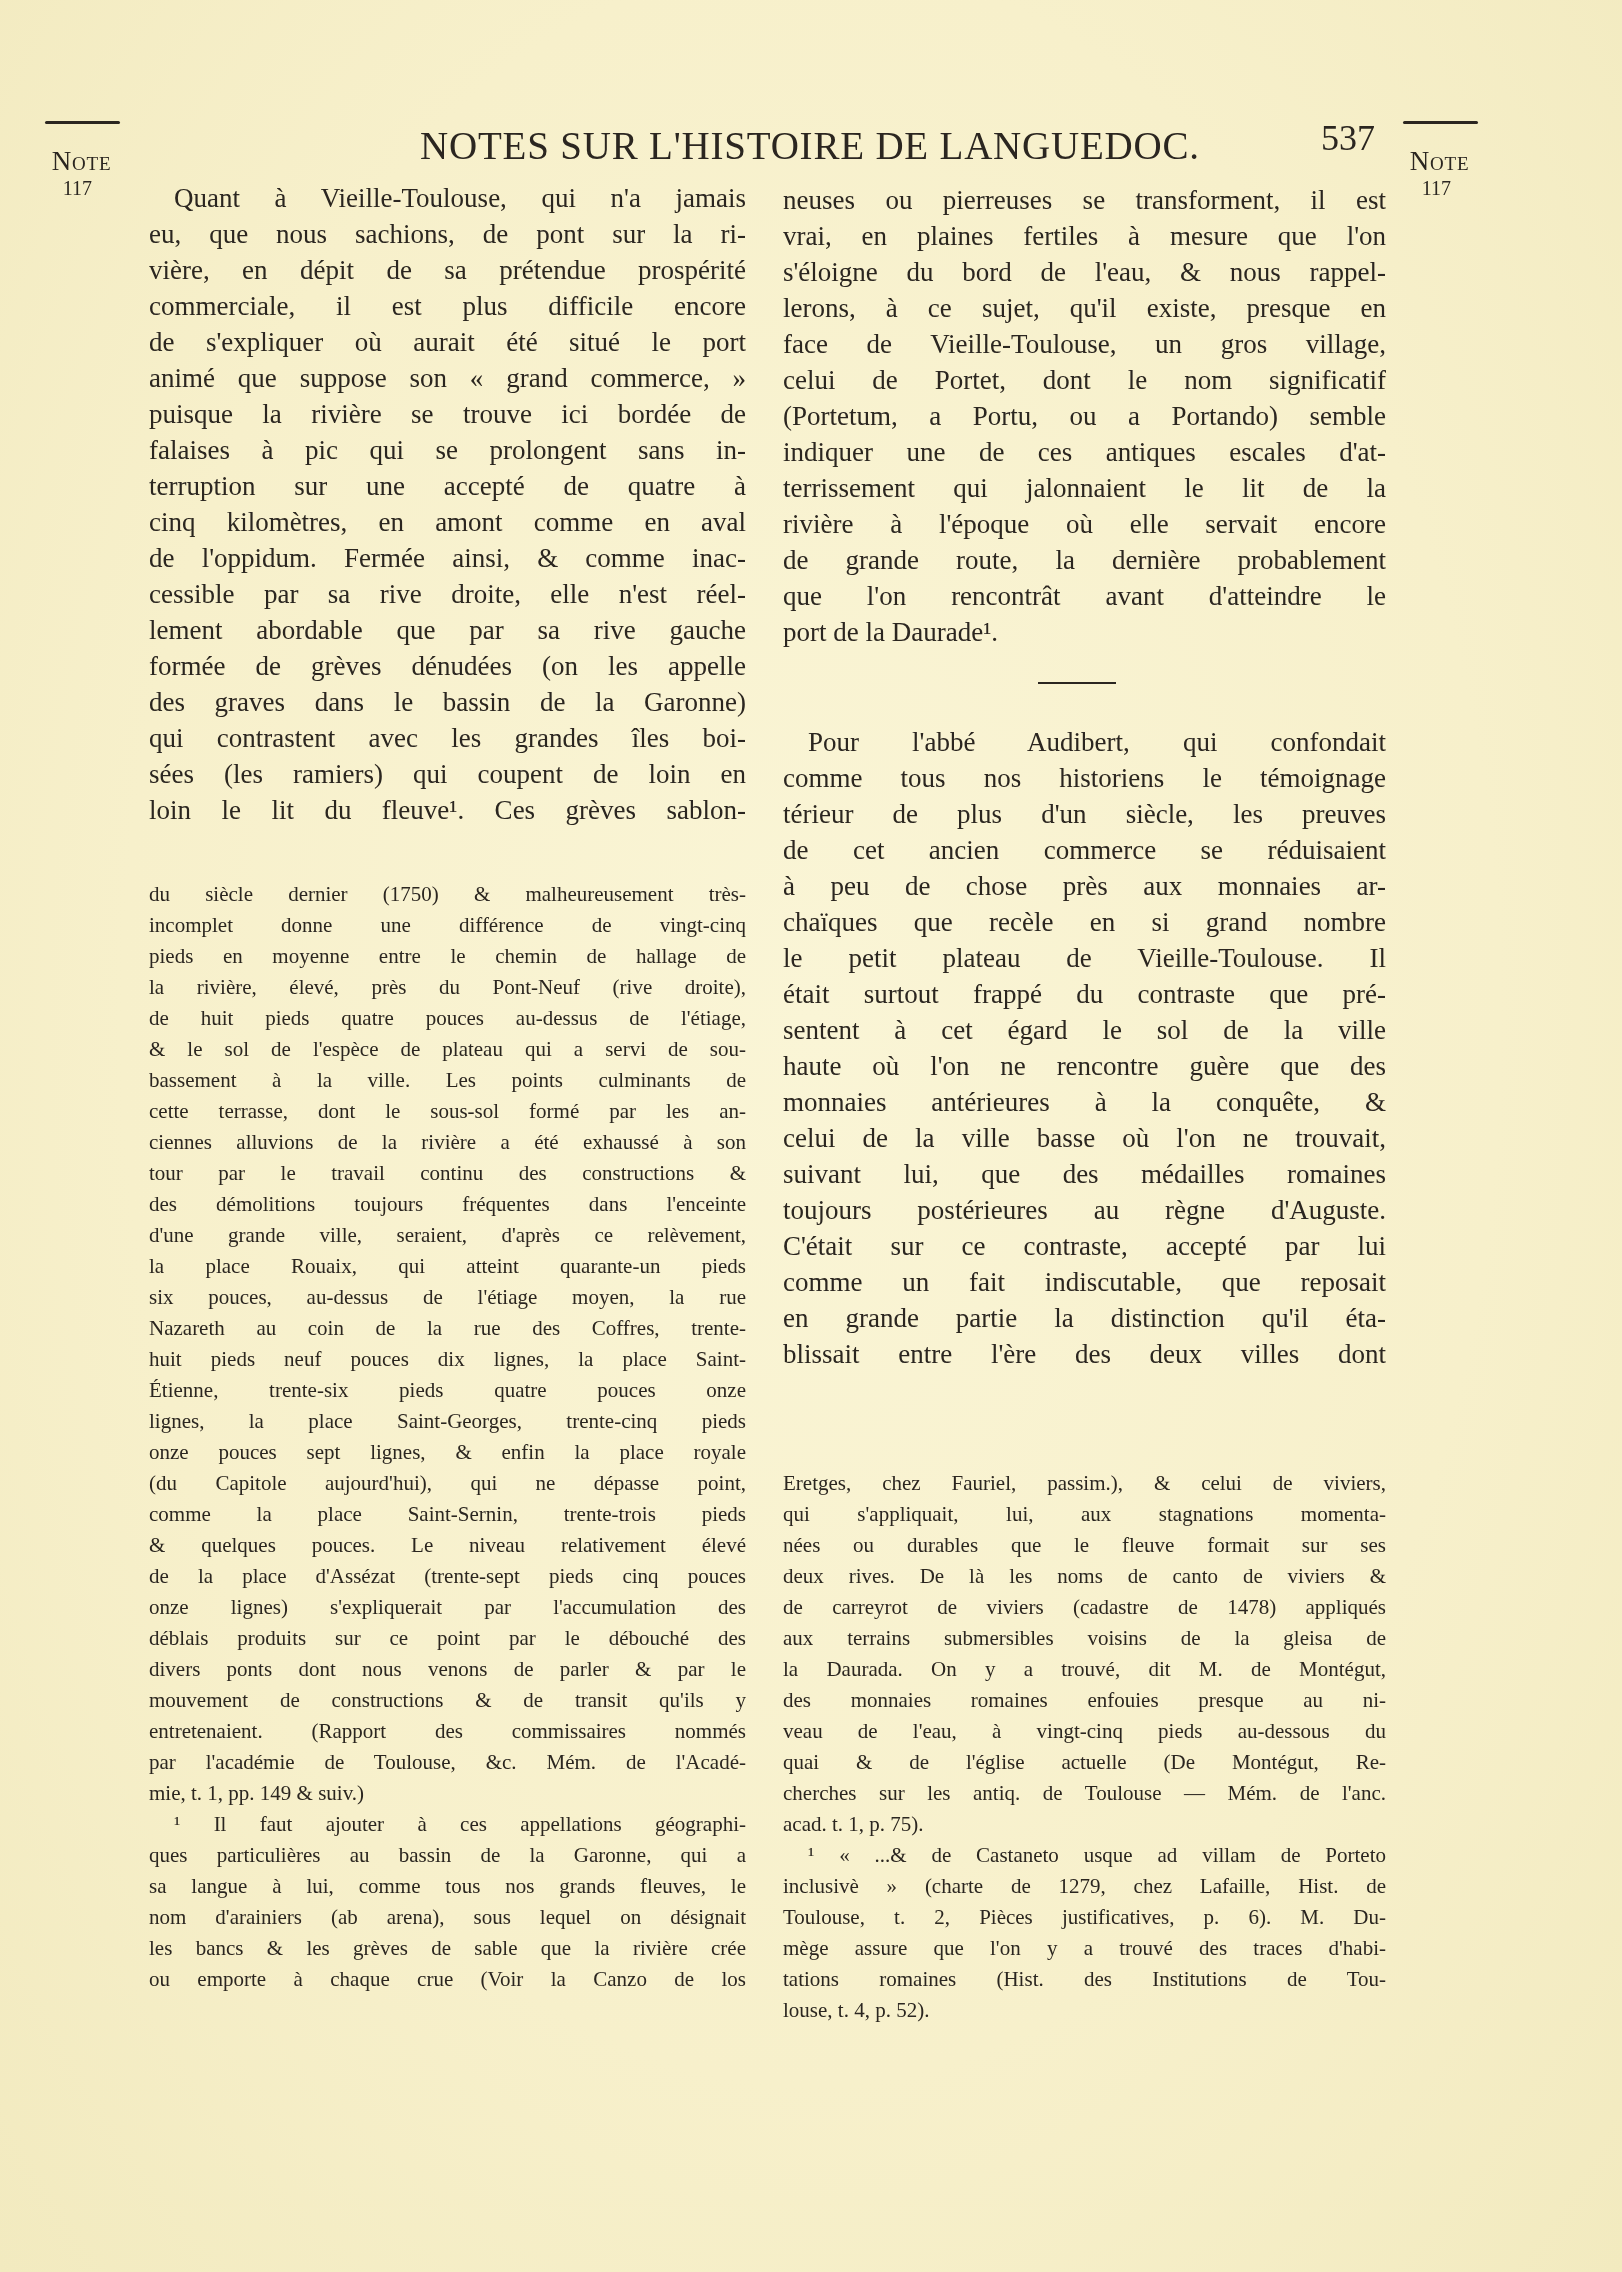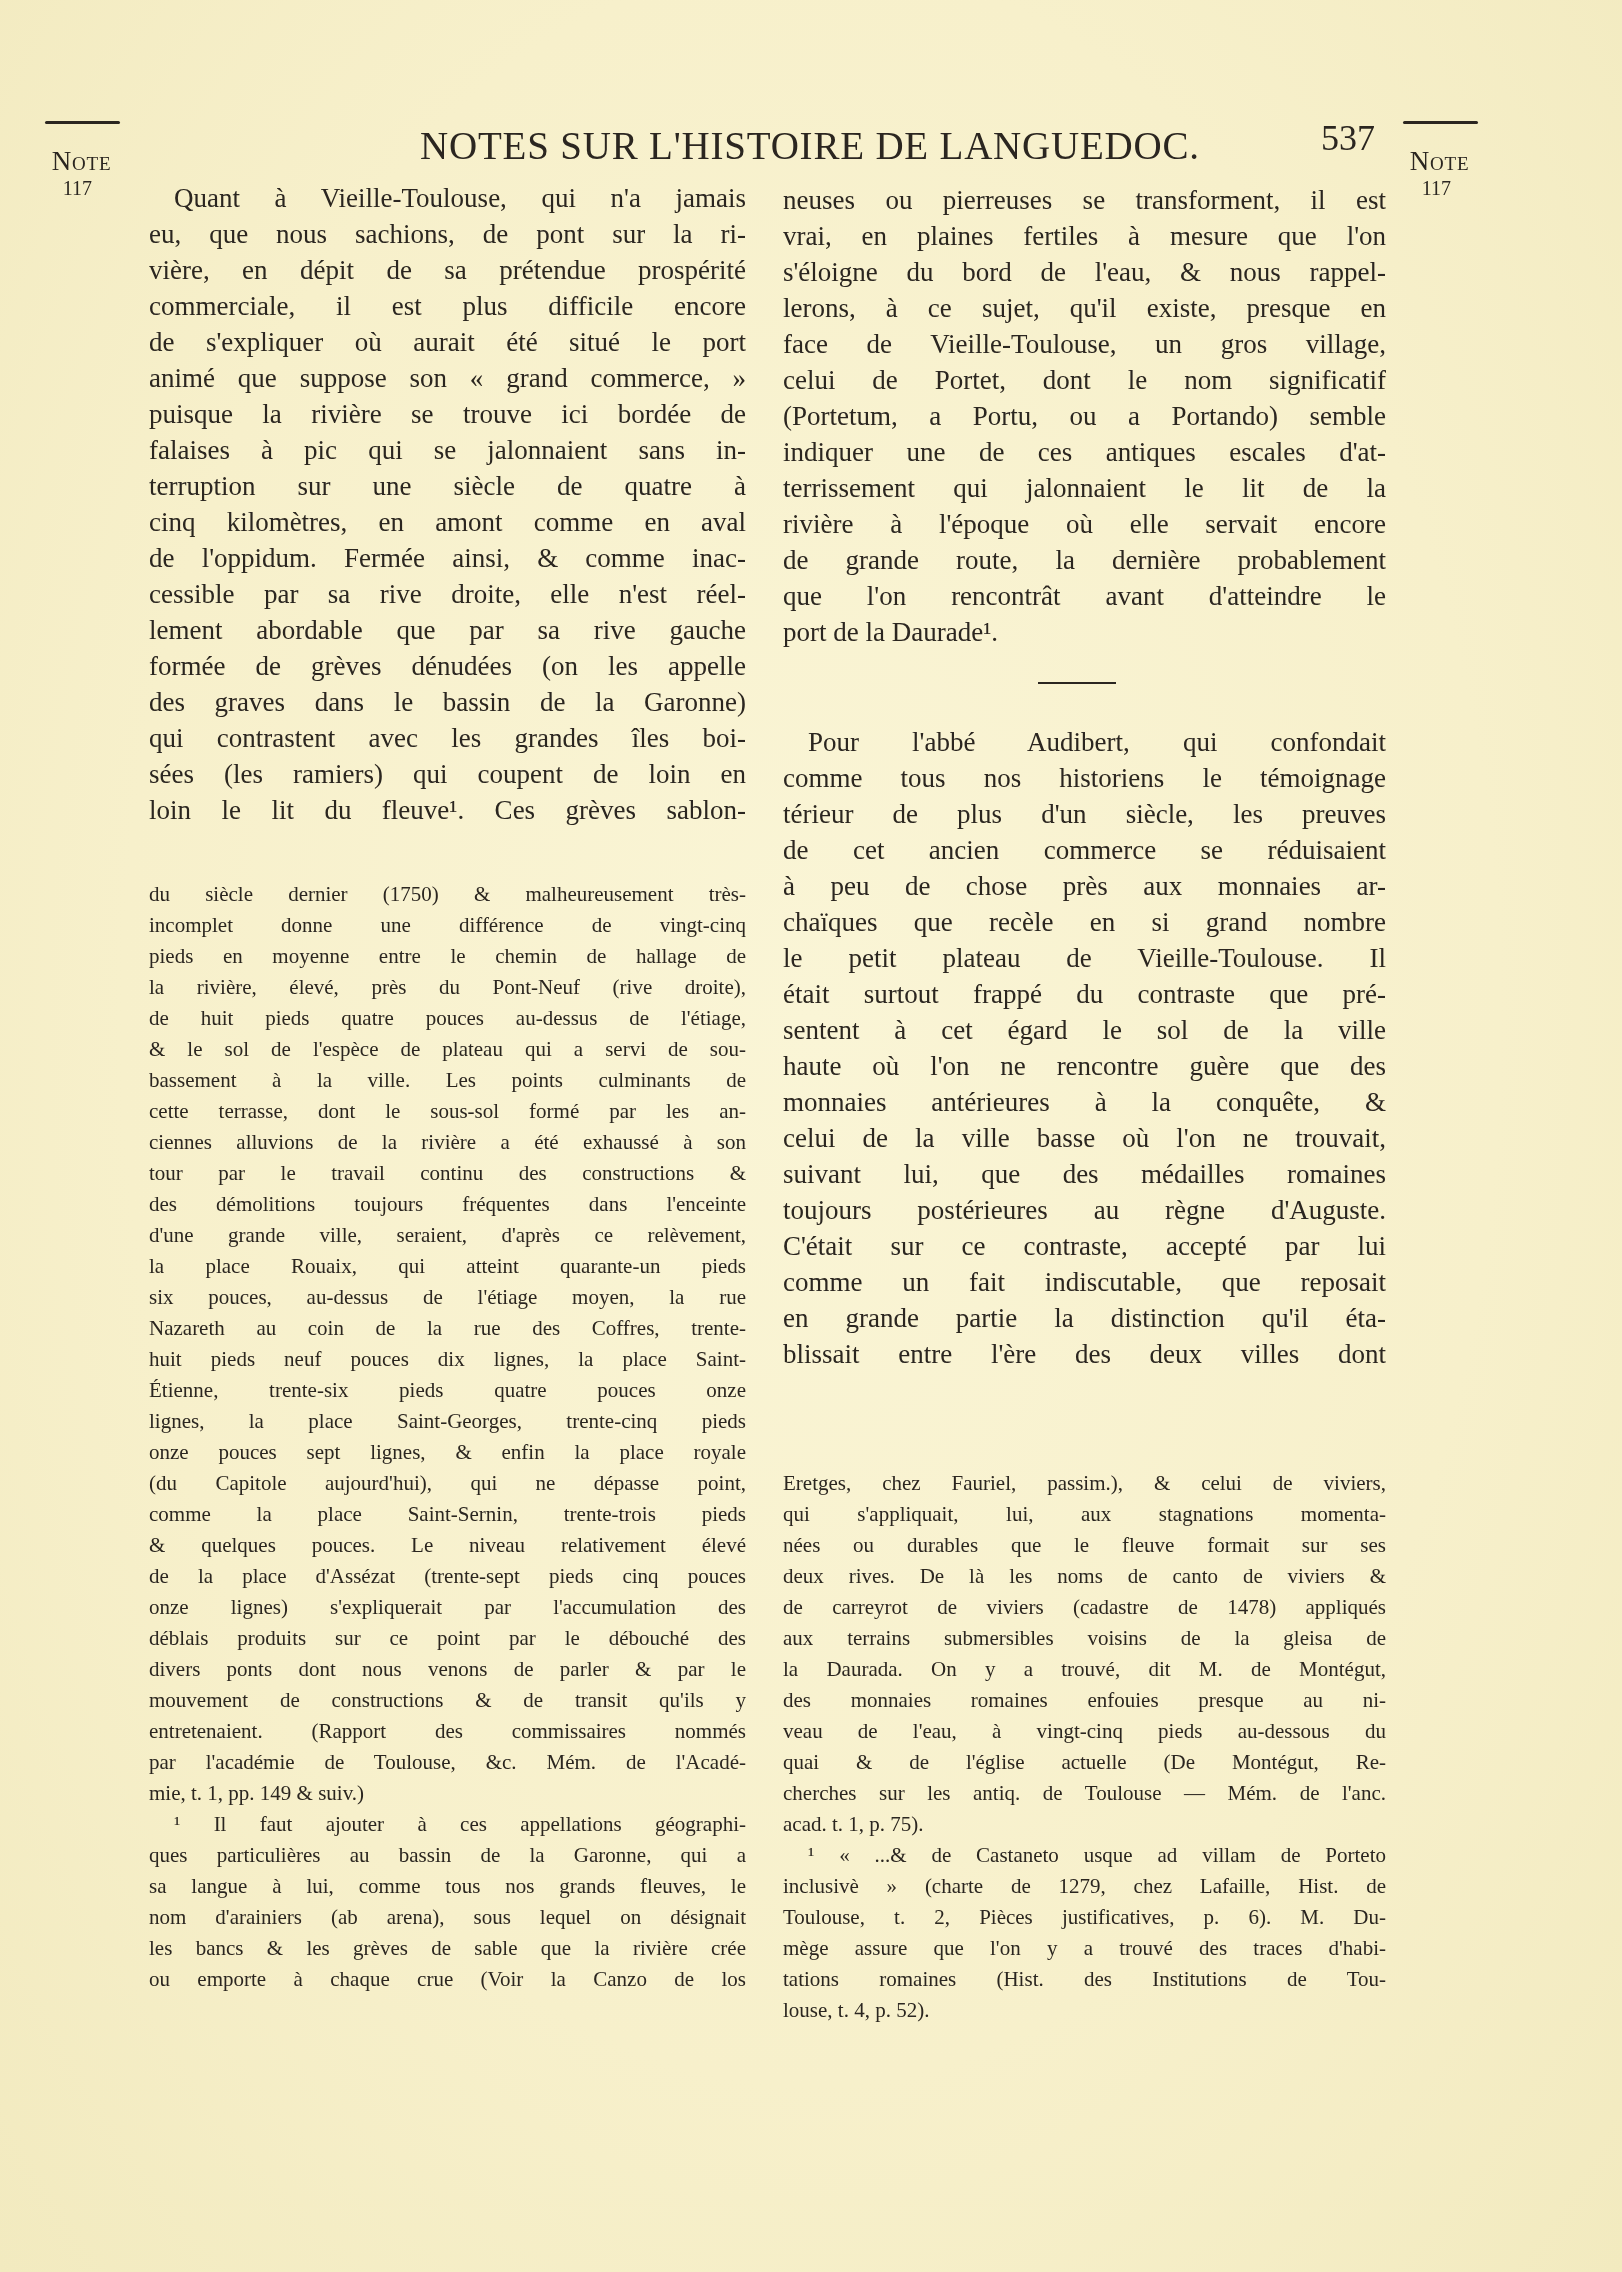--- a/index.html
+++ b/index.html
@@ -43,22 +43,22 @@
   <div class="note-num" style="left:1394px; top:177px;">117</div>
 
   <div class="col body-text" style="left:149px; top:180px; width:597px;">
     <span class="line indent">Quant à Vieille-Toulouse, qui n'a jamais</span>
     <span class="line">eu, que nous sachions, de pont sur la ri-</span>
     <span class="line">vière, en dépit de sa prétendue prospérité</span>
     <span class="line">commerciale, il est plus difficile encore</span>
     <span class="line">de s'expliquer où aurait été situé le port</span>
     <span class="line">animé que suppose son « grand commerce, »</span>
     <span class="line">puisque la rivière se trouve ici bordée de</span>
-    <span class="line">falaises à pic qui se jalonnaient sans in-</span>
-    <span class="line">terruption sur une siècle de quatre à</span>
+    <span class="line">falaises à pic qui se prolongent sans in-</span>
+    <span class="line">terruption sur une accepté de quatre à</span>
     <span class="line">cinq kilomètres, en amont comme en aval</span>
     <span class="line">de l'oppidum. Fermée ainsi, &amp; comme inac-</span>
     <span class="line">cessible par sa rive droite, elle n'est réel-</span>
     <span class="line">lement abordable que par sa rive gauche</span>
     <span class="line">formée de grèves dénudées (on les appelle</span>
     <span class="line">des graves dans le bassin de la Garonne)</span>
     <span class="line">qui contrastent avec les grandes îles boi-</span>
     <span class="line">sées (les ramiers) qui coupent de loin en</span>
     <span class="line">loin le lit du fleuve¹. Ces grèves sablon-</span>
   </div>

